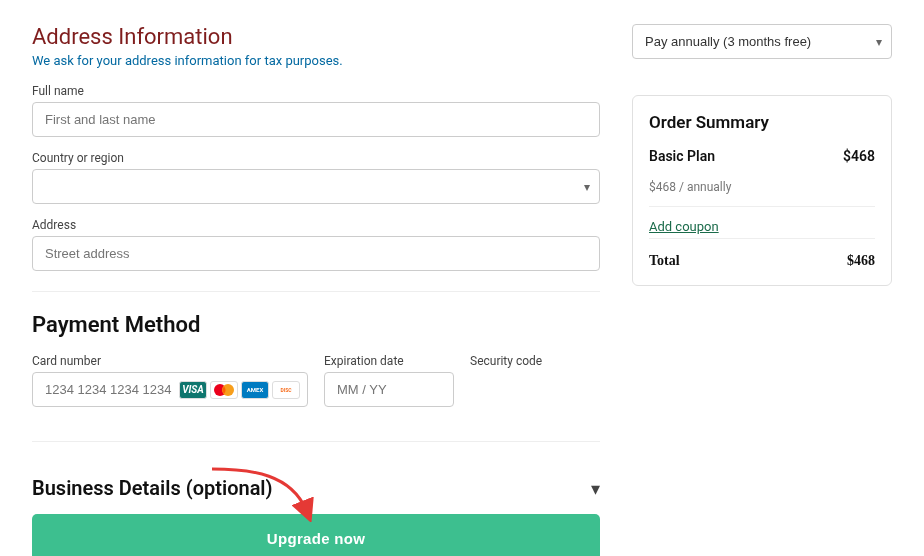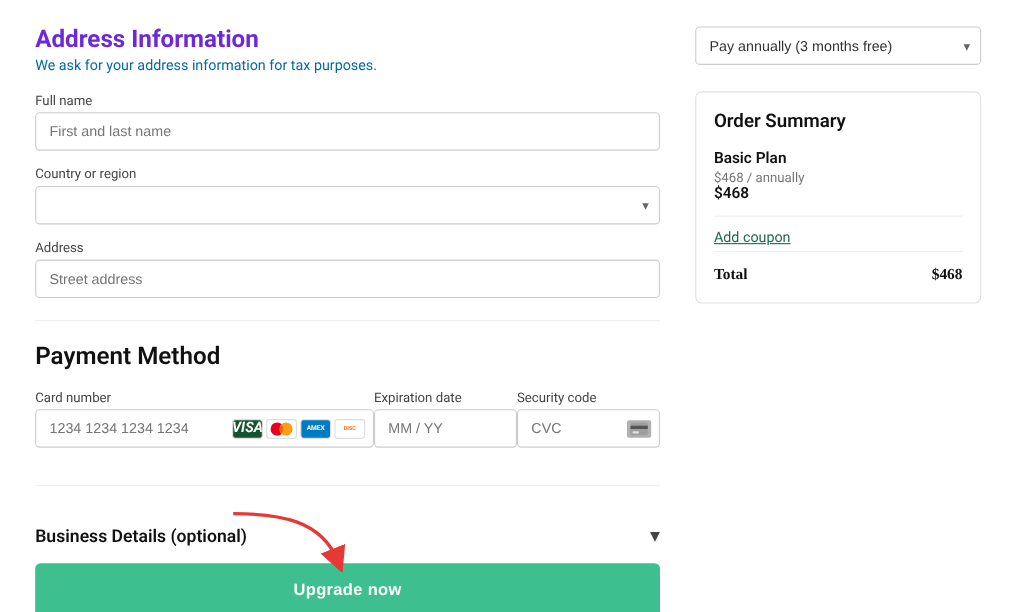--- a/index.html
+++ b/index.html
@@ -21,23 +21,23 @@
       min-width: 0;
     }
     .sidebar-col {
       width: 260px;
       flex-shrink: 0;
     }
 
     
     .section-title {
       font-size: 22px;
-      font-weight: 700;
+      font-weight: 400;
       margin-bottom: 4px;
-      color: #6d28d9;
+      color: #7f1d1d;
     }
     .section-subtitle {
       font-size: 13px;
       color: #0369a1;
       margin-bottom: 16px;
     }
     .field-label {
       font-size: 12px;
       color: #444;
       margin-bottom: 4px;
@@ -89,20 +89,21 @@
 
     
     .payment-title {
       font-size: 22px;
       font-weight: 600;
       margin-bottom: 14px;
       color: #111;
     }
     .payment-row {
       display: flex;
+      gap: 16px;
       margin-top: 17px;
     }
     .card-number-group {
       flex: 1;
     }
     .expiry-group {
       width: 130px;
     }
     .cvc-group {
       width: 130px;
@@ -124,21 +125,21 @@
       height: 18px;
       border-radius: 3px;
       border: 1px solid #ddd;
       display: flex;
       align-items: center;
       justify-content: center;
       font-size: 7px;
       font-weight: bold;
       overflow: hidden;
     }
-    .visa-icon { background: #14532d; color: #fff; font-size: 13px; font-style: italic; }
+    .visa-icon { background: #0f766e; color: #fff; font-size: 10px; font-style: italic; }
     .mc-icon { background: #fff; }
     .amex-icon { background: #007bc1; color: #fff; font-size: 6px; }
     .discover-icon { background: #fff; color: #f76f20; font-size: 5px; }
     .cvc-input-wrapper {
       position: relative;
     }
     .cvc-icon {
       position: absolute;
       right: 8px;
       top: 50%;
@@ -154,21 +155,21 @@
 
     
     .business-row {
       display: flex;
       justify-content: space-between;
       align-items: center;
       padding: 14px 0 10px;
       cursor: pointer;
     }
     .business-title {
-      font-size: 16px;
+      font-size: 20px;
       font-weight: 600;
       color: #111;
     }
 
     
     .upgrade-btn {
       width: 100%;
       background: #3dbf8f;
       color: #fff;
       border: none;
@@ -177,21 +178,21 @@
       font-size: 15px;
       font-weight: 600;
       cursor: pointer;
       letter-spacing: 0.3px;
       margin-top: 0;
     }
 
     
     .pay-select-wrapper {
       position: relative;
-      margin-bottom: 24px;
+      margin-bottom: 36px;
     }
     .pay-select {
       width: 100%;
       border: 1px solid #ccc;
       border-radius: 4px;
       padding: 9px 32px 9px 12px;
       font-size: 13px;
       color: #333;
       appearance: none;
       background: #fff;
@@ -218,36 +219,35 @@
       margin-bottom: 16px;
       color: #111;
     }
     .order-row {
       display: flex;
       justify-content: space-between;
       align-items: flex-start;
       padding-bottom: 12px;
       border-bottom: 1px solid #eee;
       margin-bottom: 12px;
-      flex-direction: column;
     }
     .order-plan-name {
       font-weight: 600;
       font-size: 14px;
       color: #111;
     }
     .order-plan-price-main {
       font-weight: 600;
       font-size: 14px;
       color: #111;
     }
     .order-plan-sub {
       font-size: 12px;
       color: #777;
-      margin-top: 2px;
+      margin-top: 16px;
     }
     .add-coupon-link {
       color: #1a6b4a;
       text-decoration: underline;
       font-size: 13px;
       cursor: pointer;
       display: block;
       margin-bottom: 14px;
       padding-bottom: 4px;
       border-bottom: 1px solid #eee;
@@ -321,30 +321,20 @@
             <div class="card-icon discover-icon">DISC</div>
           </div>
         </div>
       </div>
       <div class="expiry-group field-group">
         <label class="field-label">Expiration date</label>
         <input class="text-input" type="text" placeholder="MM / YY" style="">
       </div>
       <div class="cvc-group field-group">
         <label class="field-label">Security code</label>
-        <div class="cvc-input-wrapper">
-          <input class="text-input" type="text" style="padding-right: 36px;" placeholder="CVC">
-          <div class="cvc-icon">
-            <svg width="16" height="12" viewBox="0 0 16 12">
-              <rect width="16" height="12" rx="2" fill="#9e9e9e"></rect>
-              <rect y="3" width="16" height="3" fill="#555"></rect>
-              <rect x="2" y="8" width="6" height="2" rx="1" fill="#fff" opacity="0.7"></rect>
-            </svg>
-          </div>
-        </div>
       </div>
     </div>
 
     <hr class="divider">
 
     <div class="business-row">
       <span class="business-title">Business Details (optional)</span>
       <span style="font-size:18px; color:#444;">▾</span>
     </div>
 

